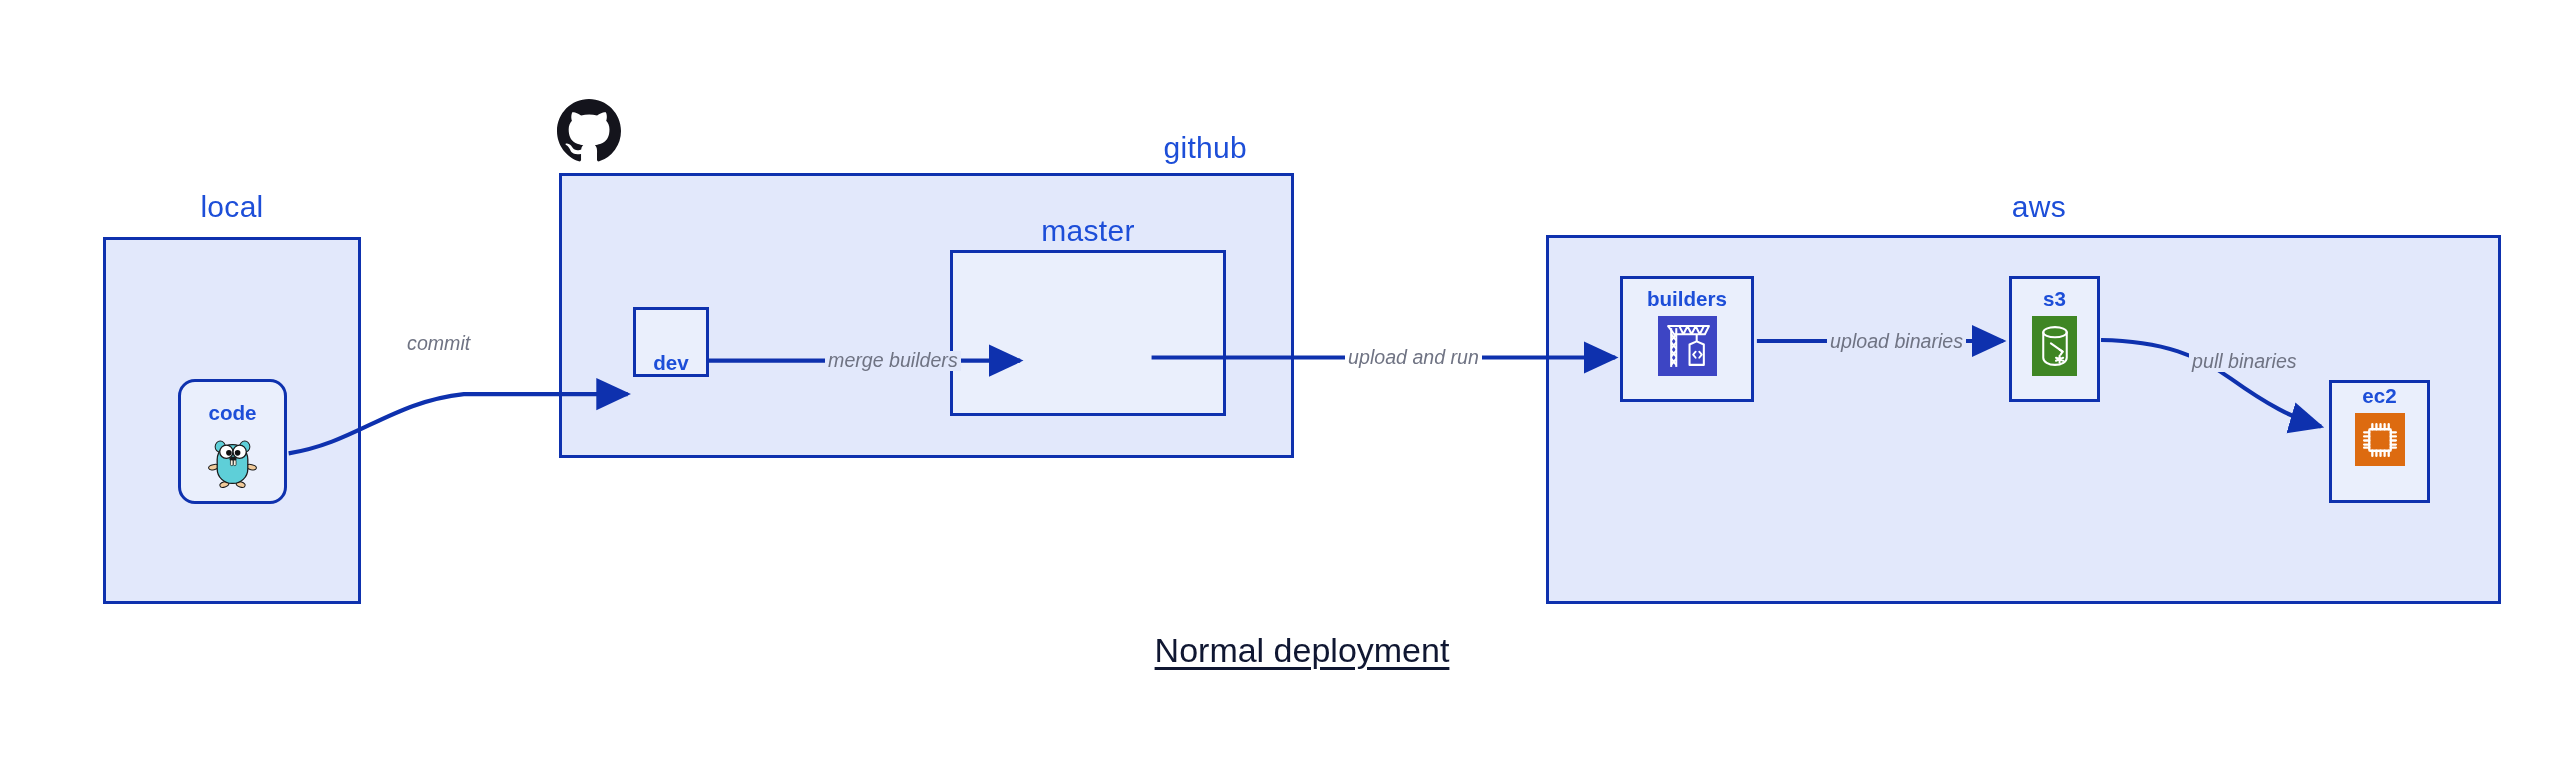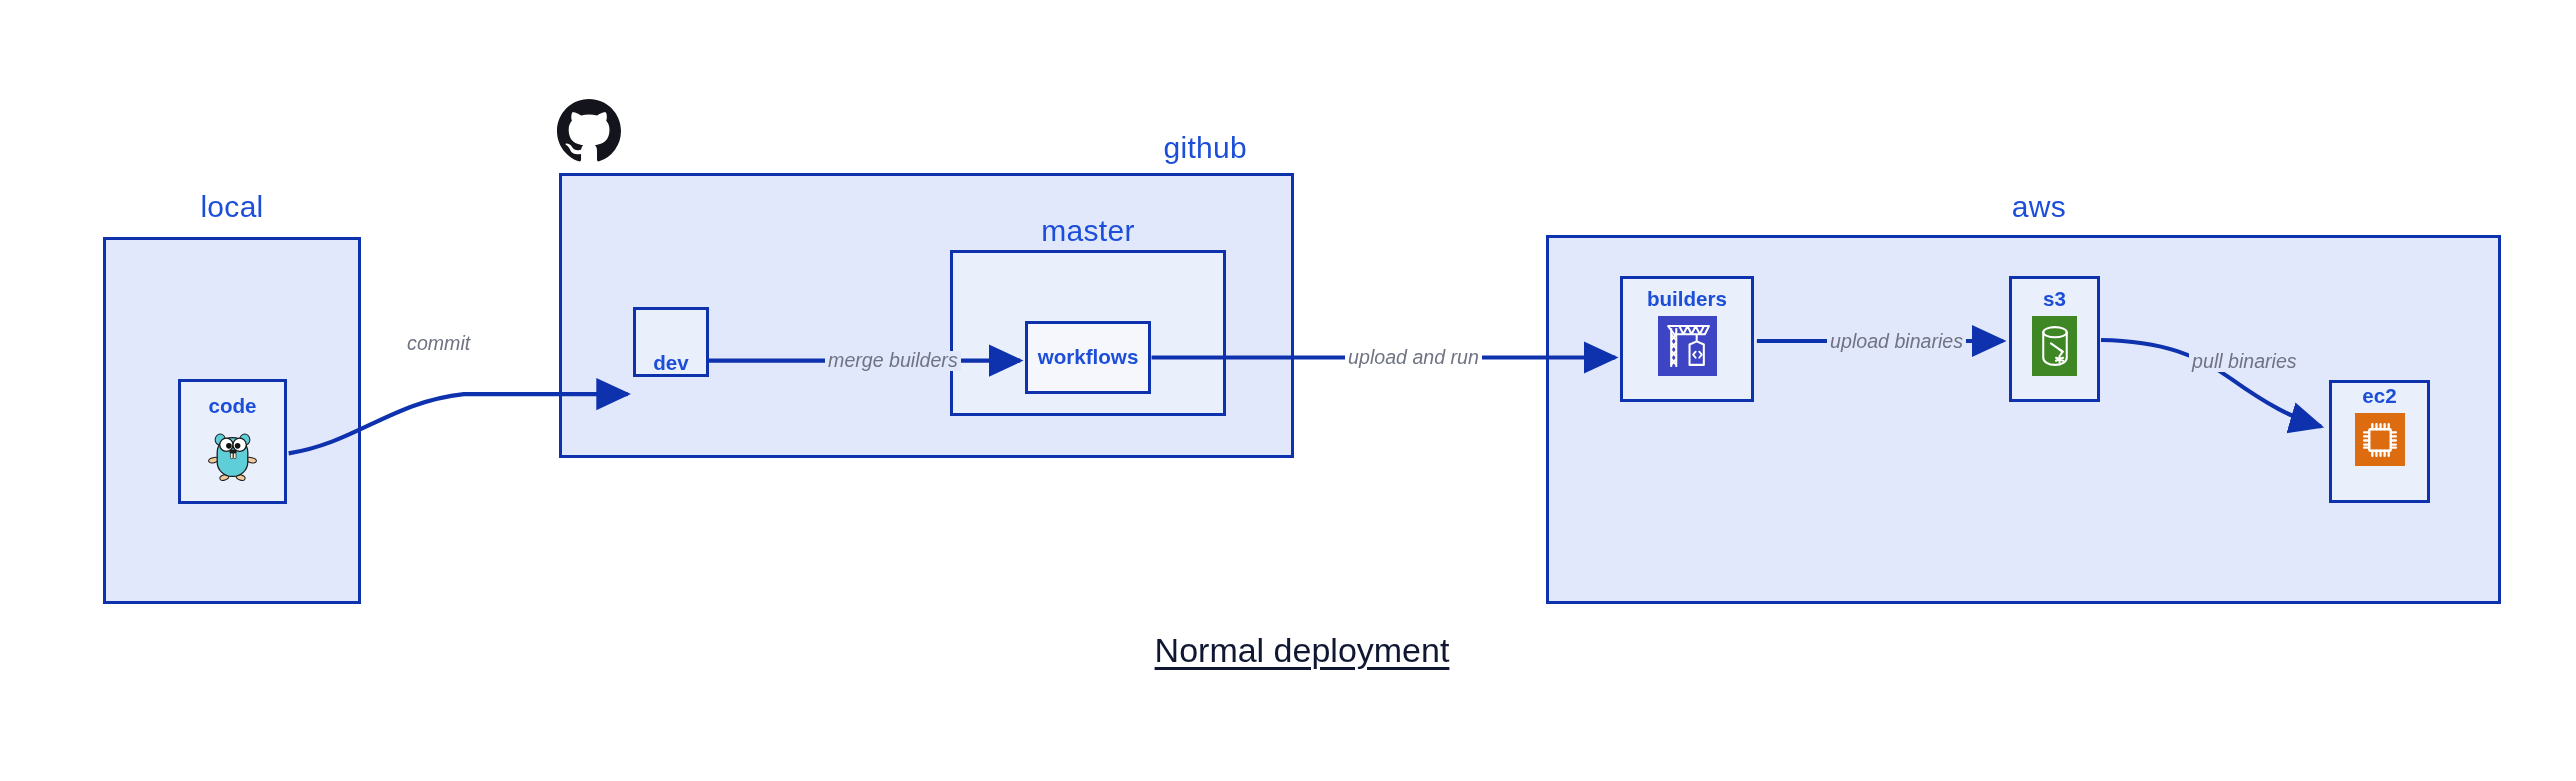--- a/index.html
+++ b/index.html
@@ -107,21 +107,21 @@
   }
 </style>
 </head>
 <body>
 
 <div id="canvas">
 
   <div class="group" style="left:103px; top:237px; width:258px; height:367px;"></div>
   <div class="group-label center" style="left:103px; top:192px; width:258px;">local</div>
 
-  <div class="node" style="left:178px; top:379px; width:109px; height:125px; padding-top:14px;">
+  <div class="node" style="left:178px; top:379px; width:109px; height:125px; padding-top:21px;border-radius:17px;">
     <span class="node-title">code</span>
     <span class="node-icon" style="margin-top:8.2px;">
       <svg width="49" height="57" viewBox="0 0 96 110" aria-hidden="true">
 
         <ellipse cx="24" cy="28" rx="10" ry="11" fill="#5ecfd8" stroke="#1a1a1a" stroke-width="2"></ellipse>
         <ellipse cx="72" cy="28" rx="10" ry="11" fill="#5ecfd8" stroke="#1a1a1a" stroke-width="2"></ellipse>
 
         <ellipse cx="11" cy="68" rx="10" ry="5" fill="#f2cb9b" stroke="#1a1a1a" stroke-width="2" transform="rotate(-12 11 68)"></ellipse>
         <ellipse cx="85" cy="68" rx="10" ry="5" fill="#f2cb9b" stroke="#1a1a1a" stroke-width="2" transform="rotate(12 85 68)"></ellipse>
 
@@ -157,23 +157,20 @@
   <div class="group" style="left:559px; top:173px; width:735px; height:285px;"></div>
   <div class="group-label right" style="left:559px; top:133px; width:735px; padding-right:47px; box-sizing:border-box;">github</div>
 
   <div class="node" style="left:633px; top:307px; width:76px; height:70px; justify-content:flex-end;">
     <span class="node-title">dev</span>
   </div>
 
   <div class="group" style="left:950px; top:250px; width:276px; height:166px; background:#eaeffc;"></div>
   <div class="group-label center" style="left:950px; top:216px; width:276px;">master</div>
 
-  <div class="node" style="left:1025px; top:321px; width:126px; height:73px; justify-content:center; background:#f5f7fd;">
-    <span class="node-title">workflows</span>
-  </div>
 
   <div class="group" style="left:1546px; top:235px; width:955px; height:369px;"></div>
   <div class="group-label right" style="left:1546px; top:192px; width:955px; padding-right:435px; box-sizing:border-box;">aws</div>
 
   <div class="node" style="left:1620px; top:276px; width:134px; height:126px; padding-top:10.3px;">
     <span class="node-title">builders</span>
     <span class="node-icon" style="margin-top:6.2px; width:59px; height:60px; background:#3d45c4;">
       <svg width="47" height="49" viewBox="0 0 92 96" aria-hidden="true">
         <g fill="none" stroke="#ffffff" stroke-width="4" stroke-linejoin="round">
 

